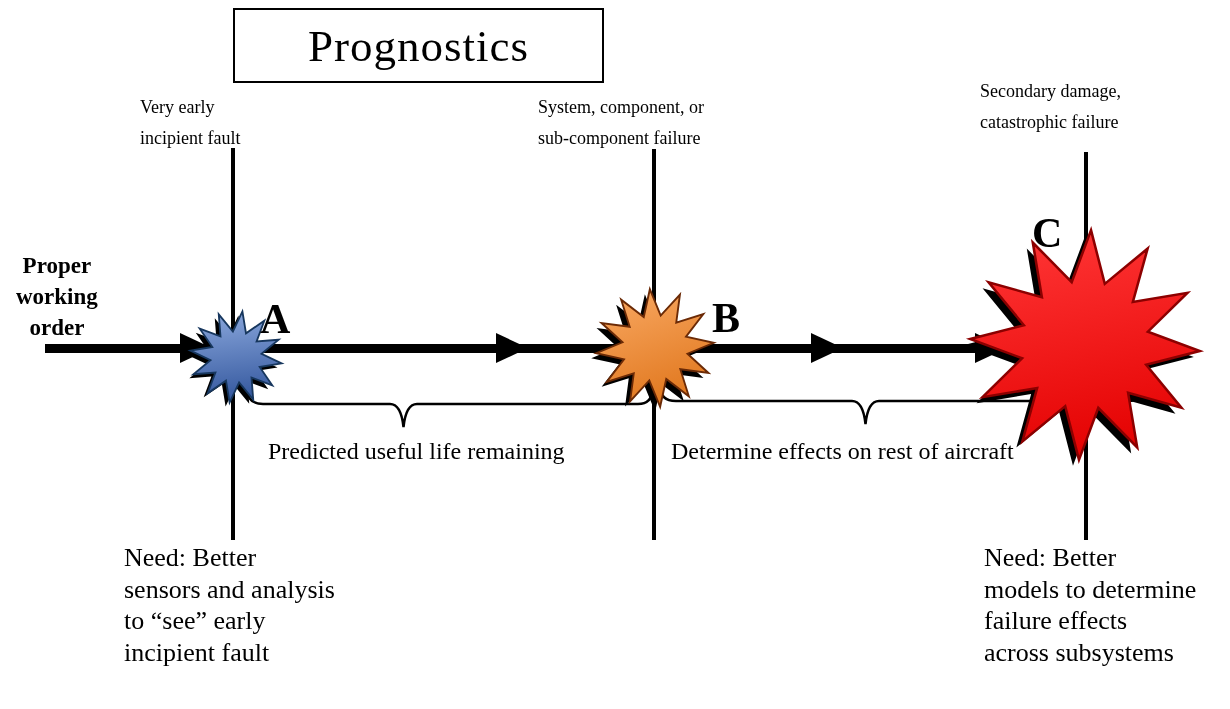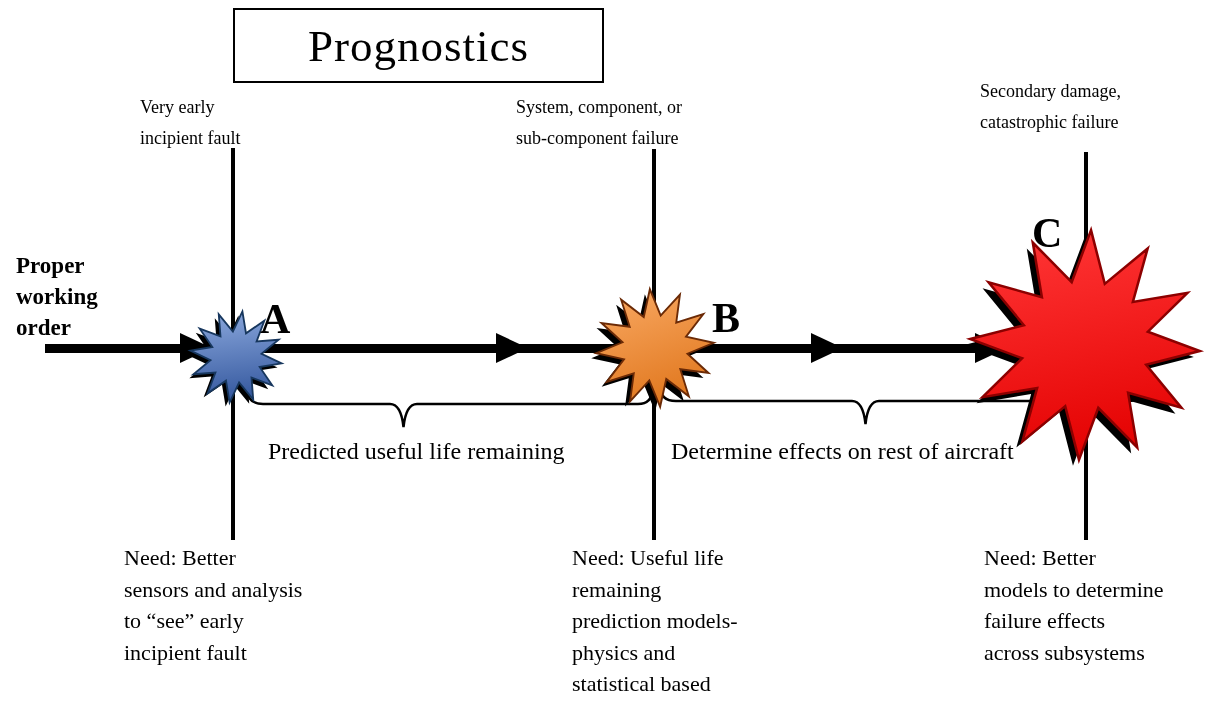--- a/index.html
+++ b/index.html
@@ -32,29 +32,30 @@
   }
   .phase-box.prognostics { left: 233px; }
   .phase-box.diagnostics { left: 690px; }
   .lbl {
     position: absolute;
     white-space: pre-line;
     font-size: 18px;
     line-height: 31px;
   }
   .cond-a { left: 140px; top: 92px; }
-  .cond-b { left: 516px; top: 92px; }
+  .cond-b { left: 538px; top: 92px; }
   .cond-c { left: 980px; top: 76px; }
   .start-state {
     position: absolute;
     left: 16px; top: 250px;
     white-space: pre-line;
     font-weight: bold;
     font-size: 23px;
     line-height: 31px;
+    text-align: center;
   }
   .letter {
     position: absolute;
     font-size: 42px;
     font-weight: bold;
     line-height: 42px;
   }
   .letter-a { left: 260px; top: 298px; }
   .letter-b { left: 712px; top: 297px; }
   .letter-c { left: 1032px; top: 212px; }
@@ -63,21 +64,21 @@
     font-size: 24px;
     line-height: 30px;
     white-space: nowrap;
   }
   .span-1 { left: 268px; top: 436px; }
   .span-2 { left: 671px; top: 436px; }
   .need {
     position: absolute;
     top: 542px;
     white-space: pre-line;
-    font-size: 22px;
+    font-size: 26px;
     line-height: 31.5px;
   }
   .need-a { left: 124px; }
   .need-b { left: 572px; }
   .need-c { left: 984px; }
 </style>
 </head>
 <body>
 
 <div class="canvas">
@@ -148,23 +149,18 @@
   <div class="letter letter-b">B</div>
   <div class="letter letter-c">C</div>
 
   <div class="span-lbl span-2">Determine effects on rest of aircraft</div>
   <div class="span-lbl span-1">Predicted useful life remaining</div>
 
   <div class="need need-a">Need: Better
 sensors and analysis
 to “see” early
 incipient fault</div>
-  <div class="need need-b">Need: Useful life
-remaining
-prediction models-
-physics and
-statistical based</div>
   <div class="need need-c">Need: Better
 models to determine
 failure effects
 across subsystems</div>
 
 </div>
 
 </body></html>

